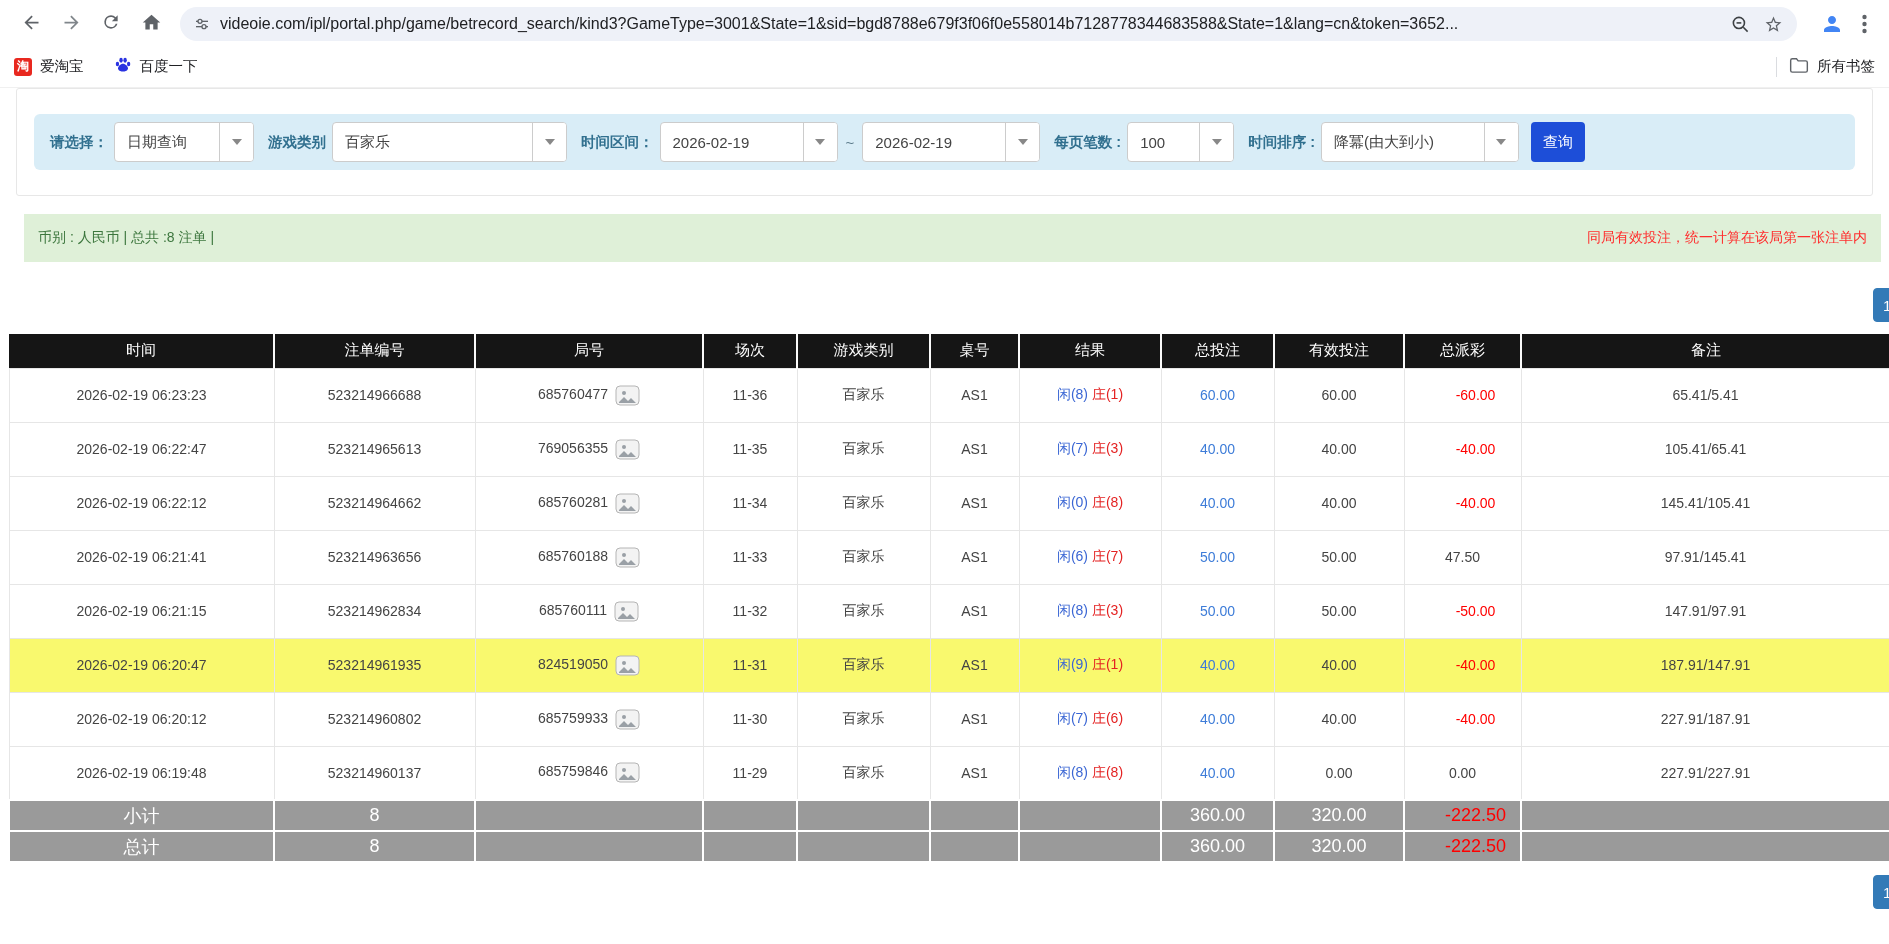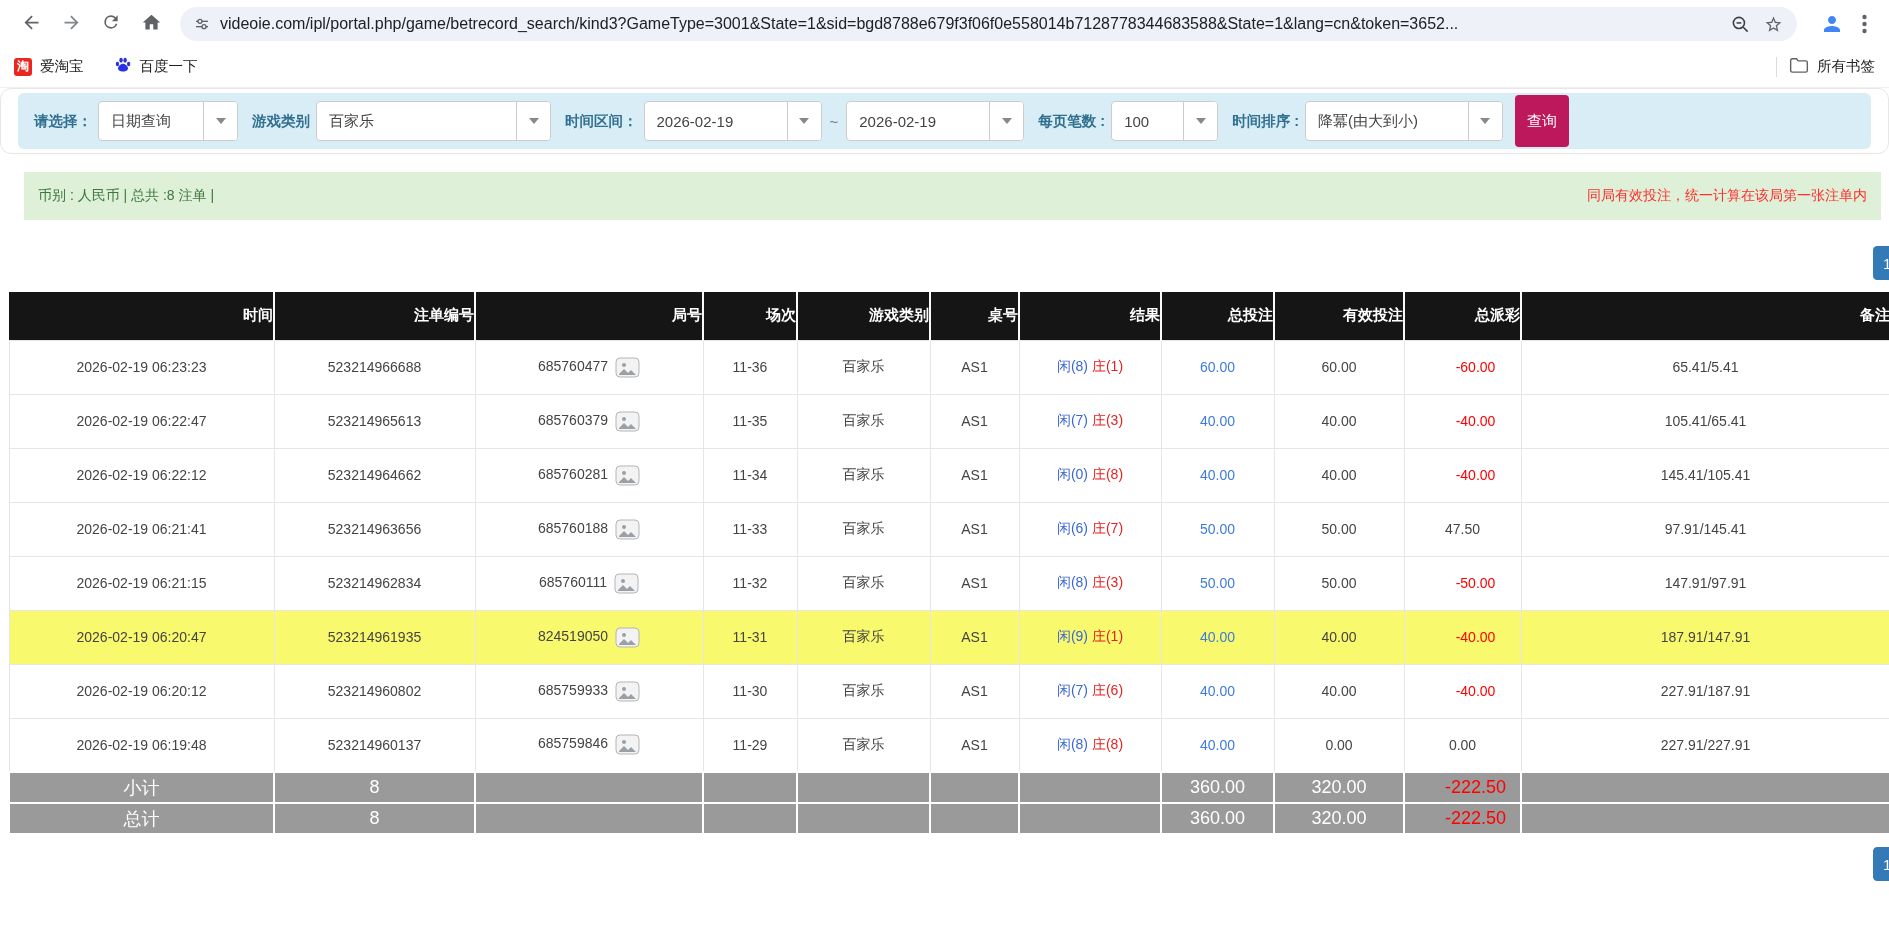--- a/index.html
+++ b/index.html
@@ -25,52 +25,52 @@
   .bm-item { display: flex; align-items: center; gap: 8px; margin-right: 30px; cursor: pointer; white-space: nowrap; }
   .taobao-ic { width: 18px; height: 18px; background: #e8281f; color: #fff; border-radius: 3px;
     font-size: 12px; font-weight: bold; display: flex; align-items: center; justify-content: center; }
   .bm-right { margin-left: auto; display: flex; align-items: center; gap: 12px; white-space: nowrap; }
   .bm-divider { width: 1px; height: 20px; background: #dadce0; }
 
   
   .page { background: #fff; }
   .page-title { font-size: 21px; font-weight: 400; color: #3c3c3c; margin: 22px 0 14px 12px; }
 
-  .filter-outer { margin: 0 0; border: 1px solid #e7e7e7; border-radius: 11px; padding: 4px 17px; }
+  .filter-outer { margin: 0 16px; border: 1px solid #e7e7e7; border-radius: 3px; padding: 25px 17px; }
   .filter-bar { height: 56px; background: #d9edf7; border-radius: 6px; display: flex; align-items: center;
     padding: 0 14px; white-space: nowrap; }
   .f-label { color: #31708f; font-weight: bold; font-size: 14.5px; margin: 0 6px 0 14px; }
   .f-label:first-child { margin-left: 2px; }
   .select { height: 40px; background: #fff; border: 1px solid #ccc; border-radius: 4px;
     display: inline-flex; align-items: center; cursor: pointer; overflow: hidden; }
   .select .val { padding: 0 12px; font-size: 15px; color: #444; flex: 1 1 auto; }
   .caret-box { width: 34px; align-self: stretch; border-left: 1px solid #ccc; display: flex;
     align-items: center; justify-content: center; background: #fff; }
   .caret { width: 0; height: 0; border-left: 5px solid transparent; border-right: 5px solid transparent;
     border-top: 6px solid #888; }
   .tilde { color: #5a7a8a; font-size: 15px; margin: 0 8px; }
-  .search-btn { height: 52px; width: 54px; margin-left: 12px; background: #be185d; color: #fff;
+  .search-btn { height: 40px; width: 54px; margin-left: 12px; background: #1d4ed8; color: #fff;
     border: none; border-radius: 4px; font-size: 15px; cursor: pointer; font-family: inherit; }
 
   .summary-bar { margin: 18px 8px 0 24px; height: 48px; background: #dff0d8; display: flex;
     align-items: center; justify-content: space-between; padding: 0 14px; font-size: 14px; }
   .summary-left { color: #3c763d; }
   .summary-right { color: #ff2d2d; }
 
   .pager { display: flex; justify-content: flex-end; margin-right: -18px; }
   .pager.top { margin-top: 26px; }
   .pager.bottom { margin-top: 12px; }
   .page-btn { min-width: 34px; height: 34px; background: #337ab7; border: 1px solid #337ab7;
     color: #fff; font-size: 15px; display: flex; align-items: center; justify-content: center;
     border-radius: 4px 0 0 4px; cursor: pointer; padding-left: 2px; justify-content: flex-start; padding-left: 9px; }
 
   table.bet-table { border-collapse: collapse; table-layout: fixed; width: 1881px; margin: 12px 0 0 8px;
     font-size: 14px; color: #444; }
-  .bet-table th { background: #151515; color: #fff; font-weight: bold; font-size: 15px; height: 48px;
-    border-right: 2px solid #fafafa; text-align: right; }
+  .bet-table th { background: #151515; color: #fff; font-weight: normal; font-size: 15px; height: 34px;
+    border-right: 2px solid #fafafa; text-align: center; }
   .bet-table th:last-child { border-right: none; }
   .bet-table tbody.rows td { border: 1px solid #e6e6e6; height: 54px; text-align: center;
     background: #fff; vertical-align: middle; }
   .bet-table tbody.rows tr.hl td { background: #f9f96e; }
   .c-player { color: #3a66d4; }
   .c-banker { color: #e42222; }
   td.link { color: #3d7cd8; cursor: pointer; }
   td.neg, .totals td.neg { color: #ff0000; padding-left: 26px; }
   .imgicon { display: inline-block; vertical-align: middle; margin-left: 7px; line-height: 0; cursor: pointer; }
   .totals td { background: #9a9a9a; color: #fff; border: 2px solid #fff; height: 31px; text-align: center; font-size: 18px; }
@@ -286,21 +286,21 @@
           <td>AS1</td>
           <td><span class="c-player">闲(8)</span> <span class="c-banker">庄(1)</span></td>
           <td class="link">60.00</td>
           <td>60.00</td>
           <td class="neg">-60.00</td>
           <td>65.41/5.41</td>
         </tr>
         <tr>
           <td>2026-02-19 06:22:47</td>
           <td>523214965613</td>
-          <td><span>685760379</span><span class="imgicon"><svg width="25" height="21" viewBox="0 0 25 21">
+          <td><span>769056355</span><span class="imgicon"><svg width="25" height="21" viewBox="0 0 25 21">
                 <rect x="1" y="1" width="23" height="19" rx="4" fill="#f3f3f3" stroke="#b5b5b5"></rect>
                 <circle cx="9" cy="8" r="2" fill="#9aa0a6"></circle>
                 <path d="M4 17l5-5 4 4 3-3 5 5H4z" fill="#9aa0a6"></path>
               </svg></span></td>
           <td>11-35</td>
           <td>百家乐</td>
           <td>AS1</td>
           <td><span class="c-player">闲(7)</span> <span class="c-banker">庄(3)</span></td>
           <td class="link">40.00</td>
           <td>40.00</td>

